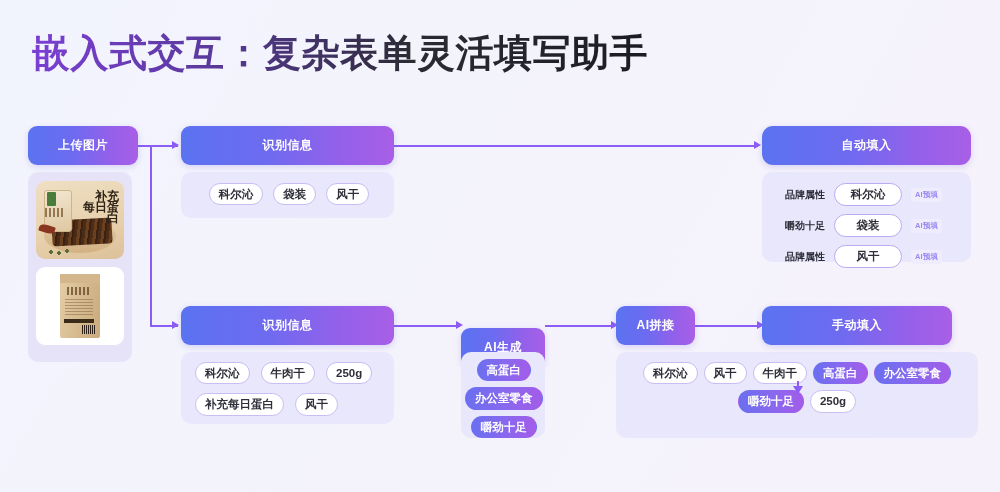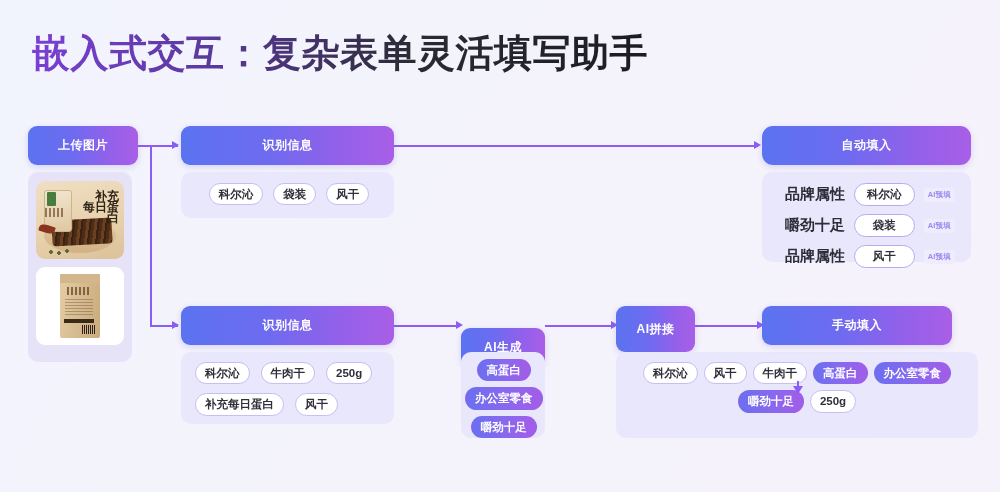--- a/index.html
+++ b/index.html
@@ -47,21 +47,21 @@
     padding:3px 9px;white-space:nowrap;line-height:1.25;
   }
   .pill.grad{
     background:linear-gradient(90deg,#6b6ff0 0%,#8a68ee 55%,#a35ce8 100%);
     border-color:transparent;color:#fff;
   }
   .tagrow{position:absolute;display:flex;flex-wrap:wrap;}
 
   
   .frow{display:flex;align-items:center;gap:9px;}
-  .flabel{font-size:15px;font-weight:bold;color:#2d2d38;white-space:nowrap;}
+  .flabel{font-size:10px;font-weight:bold;color:#2d2d38;white-space:nowrap;}
   .fval{
     background:#fff;border:1.3px solid #b9a9f2;border-radius:999px;
     font-size:11.5px;font-weight:bold;color:#2f2f3a;
     padding:3px 0;text-align:center;width:66px;
   }
   .aibadge{
     font-size:7.5px;font-weight:bold;color:#9b8af0;
     background:#efecfd;border-radius:3px;padding:2px 4px;white-space:nowrap;
     letter-spacing:.2px;
   }
@@ -185,21 +185,21 @@
   <div class="hdr" style="left:461px;top:306px;width:84px;height:39px;margin-top:22px;">
     <span>AI生成</span>
   </div>
   <div class="panel" style="left:461px;top:352px;width:84px;height:86px;"></div>
   <div class="tagrow" id="tags-aigen" style="left:465px;top:359px;width:76px;flex-direction:column;gap:6px;align-items:center;">
       <span class="pill grad">高蛋白</span>
       <span class="pill grad">办公室零食</span>
       <span class="pill grad">嚼劲十足</span>
     </div>
 
-  <div class="hdr" style="left:616px;top:306px;width:79px;height:46px;">
+  <div class="hdr" style="left:616px;top:306px;width:79px;height:39px;">
     <span>AI拼接</span>
   </div>
   <div class="panel" style="left:616px;top:352px;width:362px;height:86px;"></div>
   <div class="tagrow" id="tags-aimerge" style="left:622px;top:362px;width:350px;gap:6px;justify-content:center;align-items:center;">
       <span class="pill">科尔沁</span>
       <span class="pill">风干</span>
       <span class="pill">牛肉干</span>
       <span class="pill grad">高蛋白</span>
       <span class="pill grad">办公室零食</span>
       <span class="pill grad">嚼劲十足</span>

